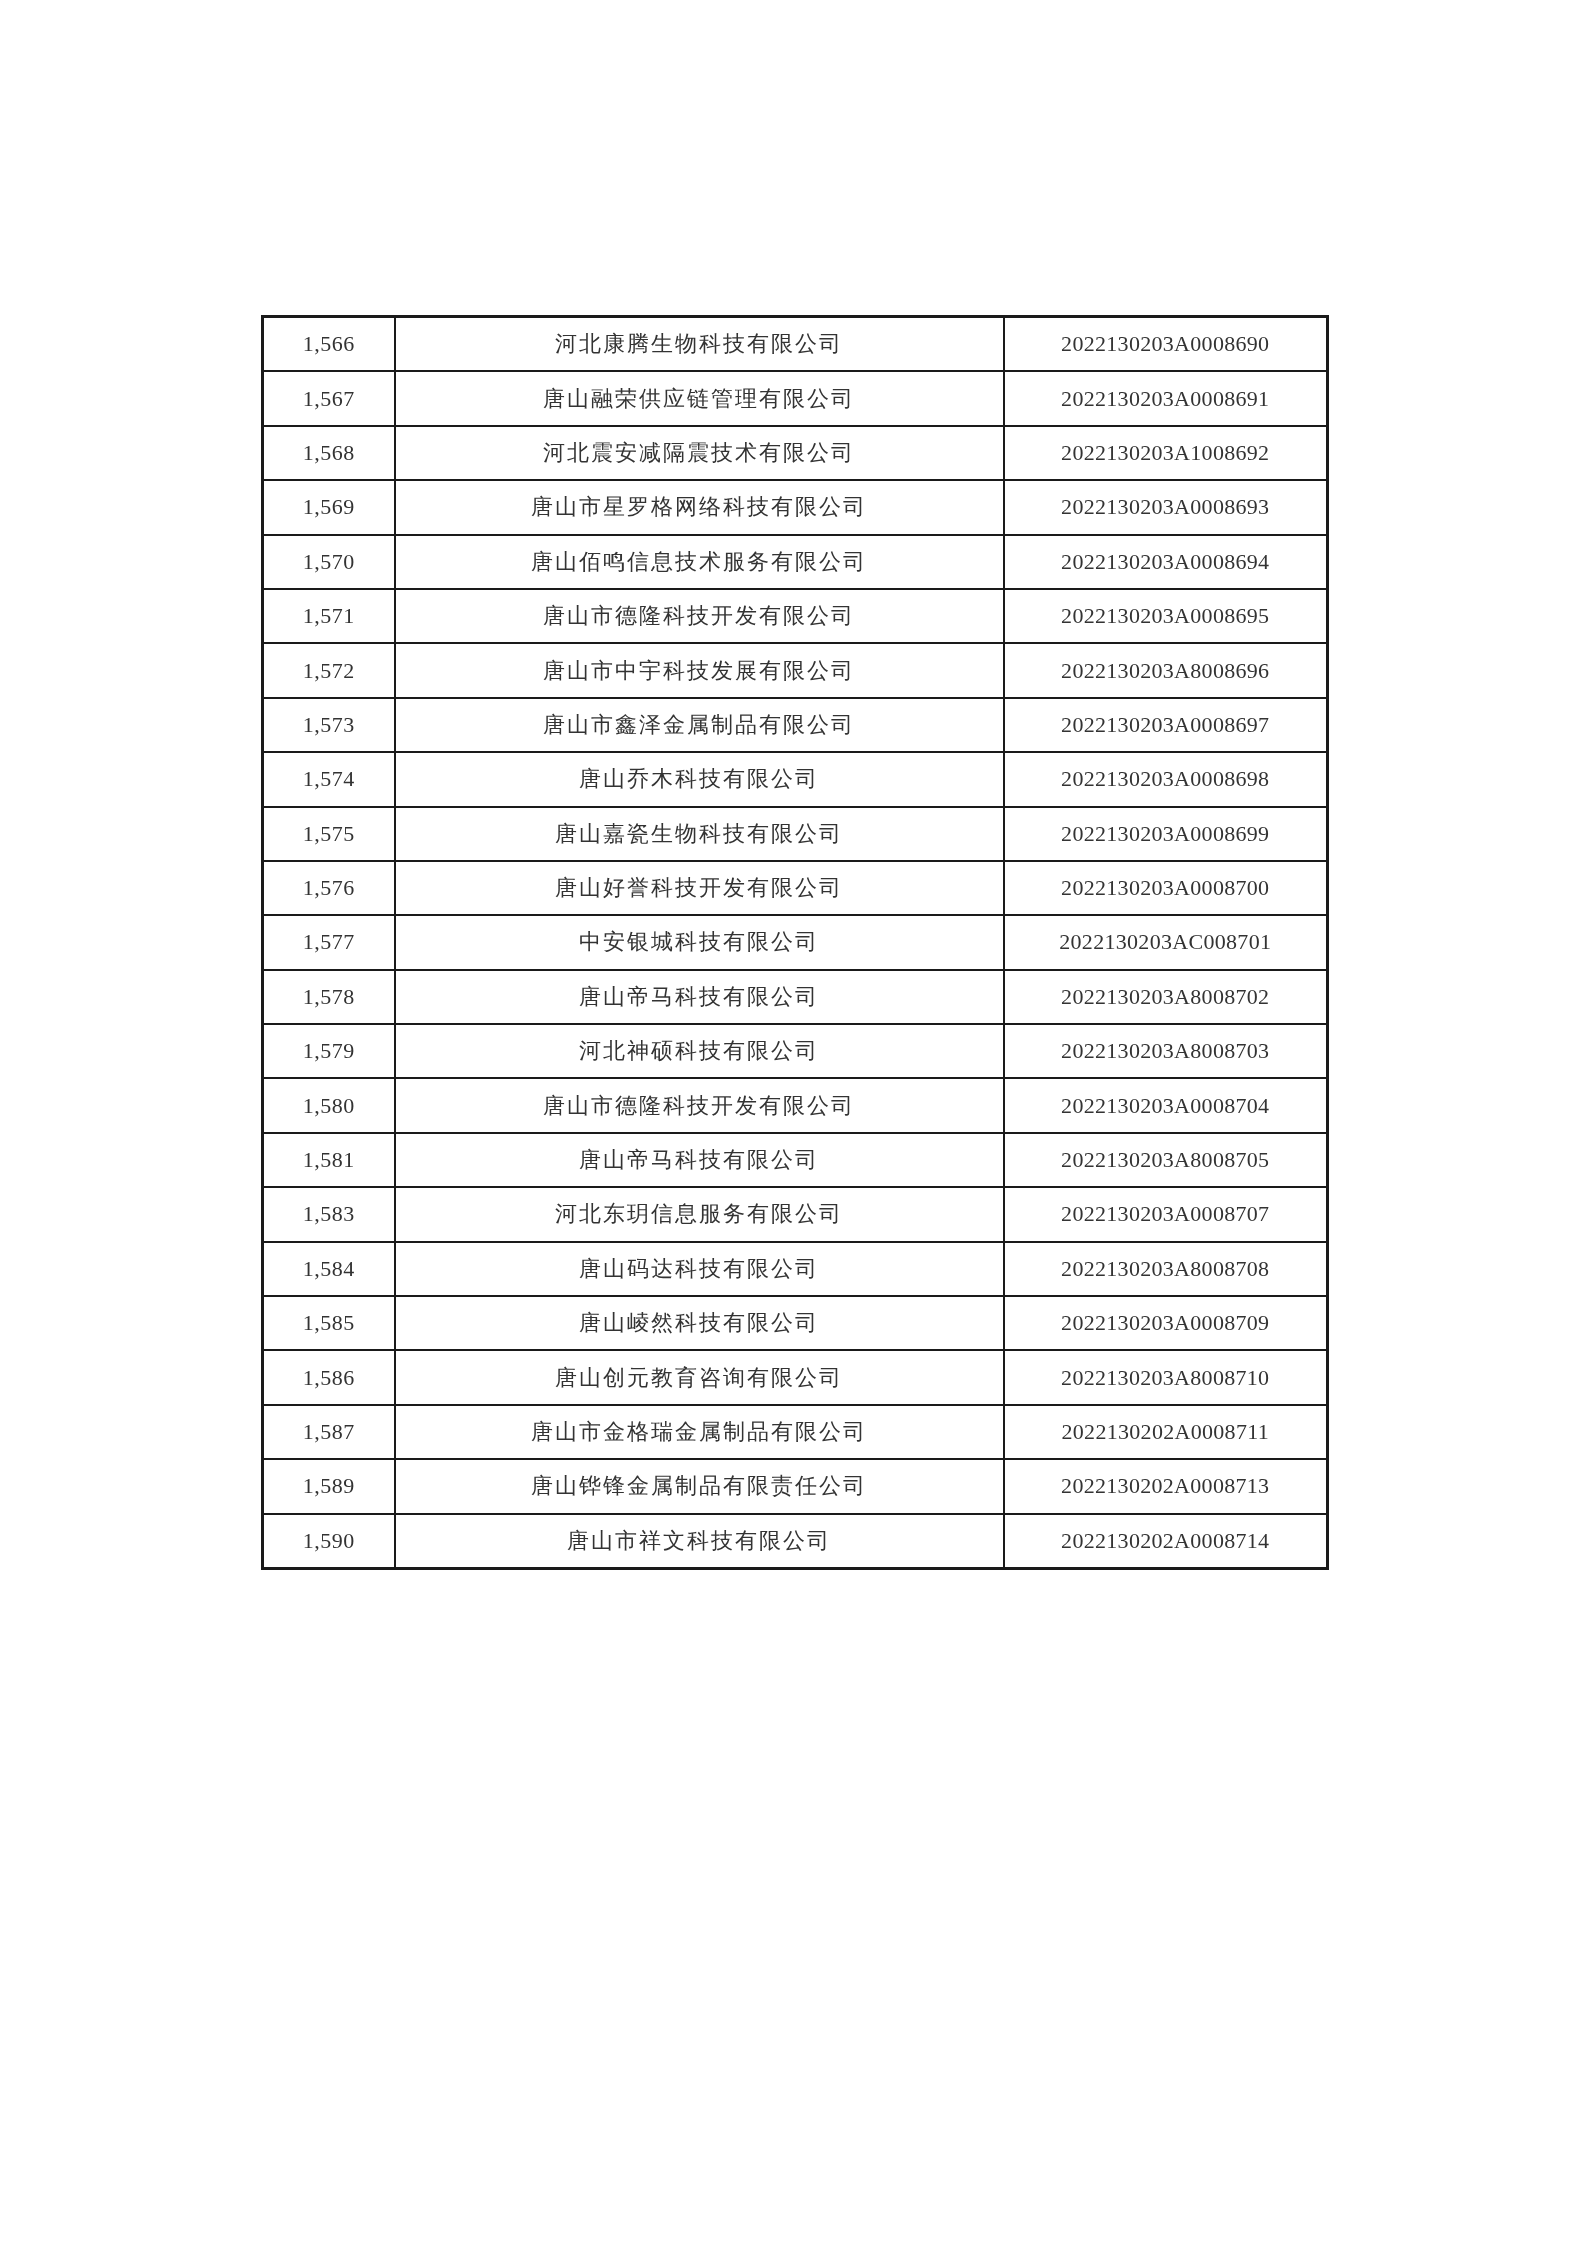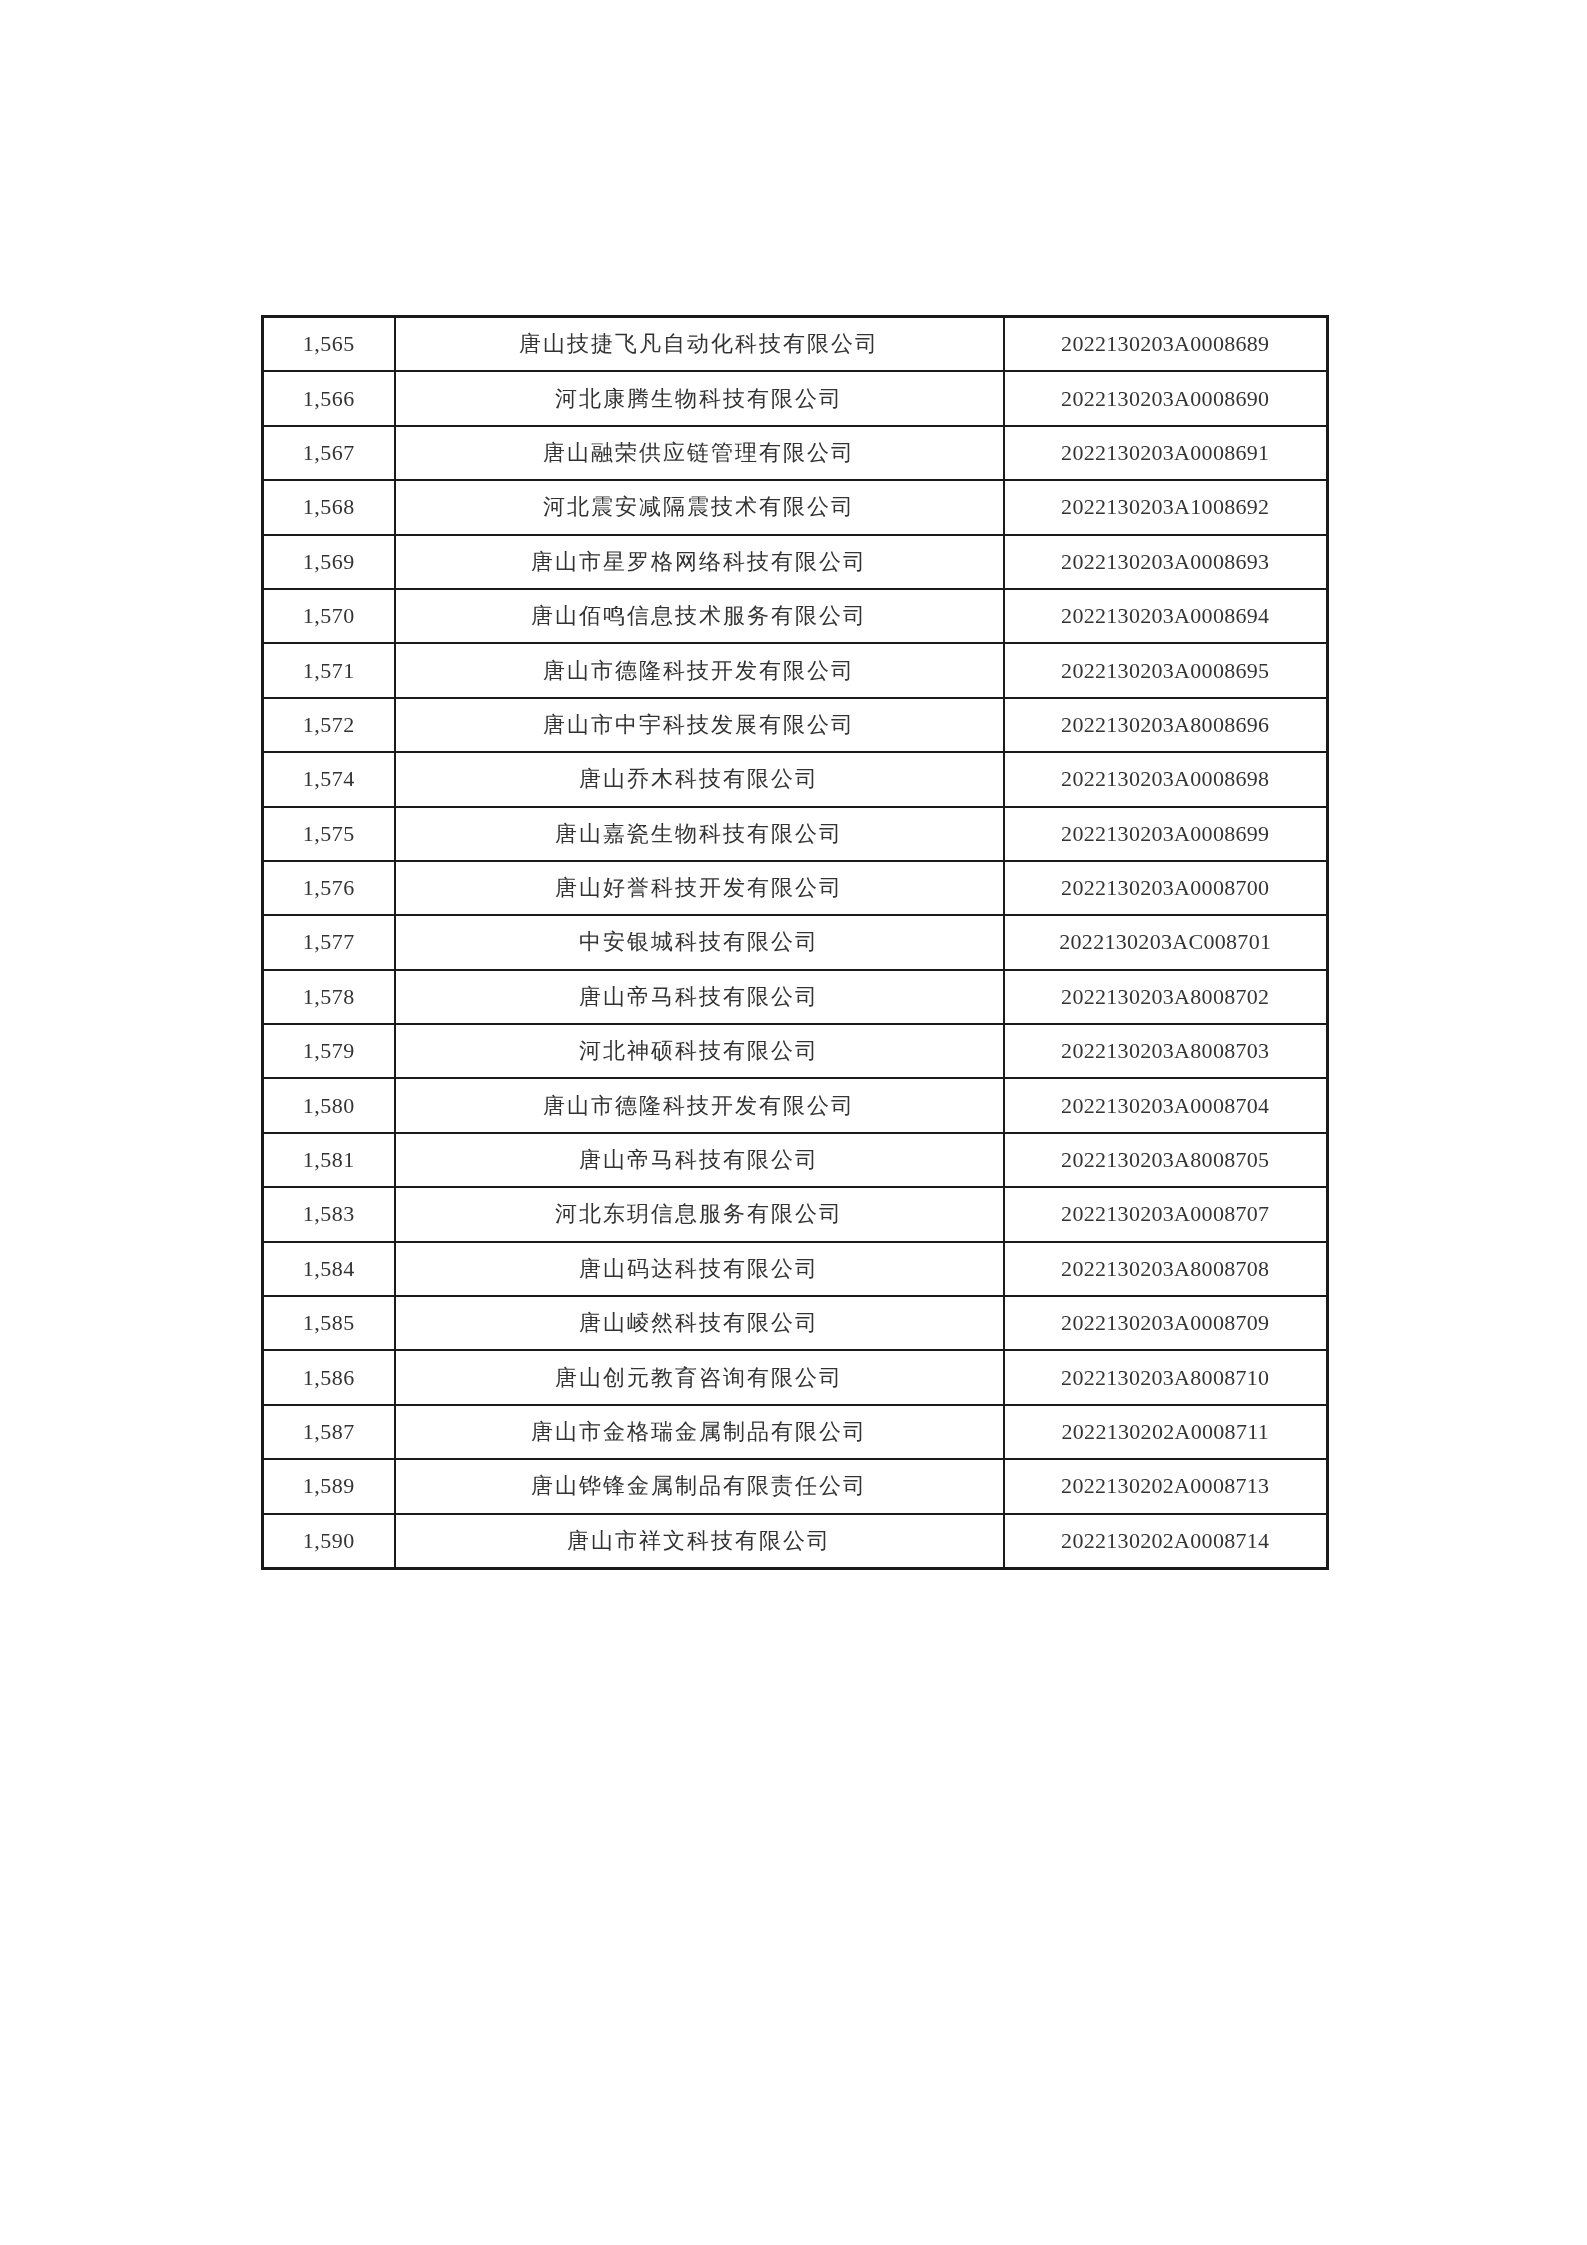--- a/index.html
+++ b/index.html
@@ -63,25 +63,20 @@
 <body>
 
 <div class="page">
   <table class="reg-table">
     <colgroup>
       <col class="c-idx">
       <col class="c-name">
       <col class="c-code">
     </colgroup>
     <tbody id="table-body">
-    <tr>
-          <td class="idx">1,565</td>
-          <td class="name">唐山技捷飞凡自动化科技有限公司</td>
-          <td class="code">2022130203A0008689</td>
-        </tr>
         <tr>
           <td class="idx">1,566</td>
           <td class="name">河北康腾生物科技有限公司</td>
           <td class="code">2022130203A0008690</td>
         </tr>
         <tr>
           <td class="idx">1,567</td>
           <td class="name">唐山融荣供应链管理有限公司</td>
           <td class="code">2022130203A0008691</td>
         </tr>
@@ -102,20 +97,25 @@
         </tr>
         <tr>
           <td class="idx">1,571</td>
           <td class="name">唐山市德隆科技开发有限公司</td>
           <td class="code">2022130203A0008695</td>
         </tr>
         <tr>
           <td class="idx">1,572</td>
           <td class="name">唐山市中宇科技发展有限公司</td>
           <td class="code">2022130203A8008696</td>
+        </tr>
+        <tr>
+          <td class="idx">1,573</td>
+          <td class="name">唐山市鑫泽金属制品有限公司</td>
+          <td class="code">2022130203A0008697</td>
         </tr>
         <tr>
           <td class="idx">1,574</td>
           <td class="name">唐山乔木科技有限公司</td>
           <td class="code">2022130203A0008698</td>
         </tr>
         <tr>
           <td class="idx">1,575</td>
           <td class="name">唐山嘉瓷生物科技有限公司</td>
           <td class="code">2022130203A0008699</td>

